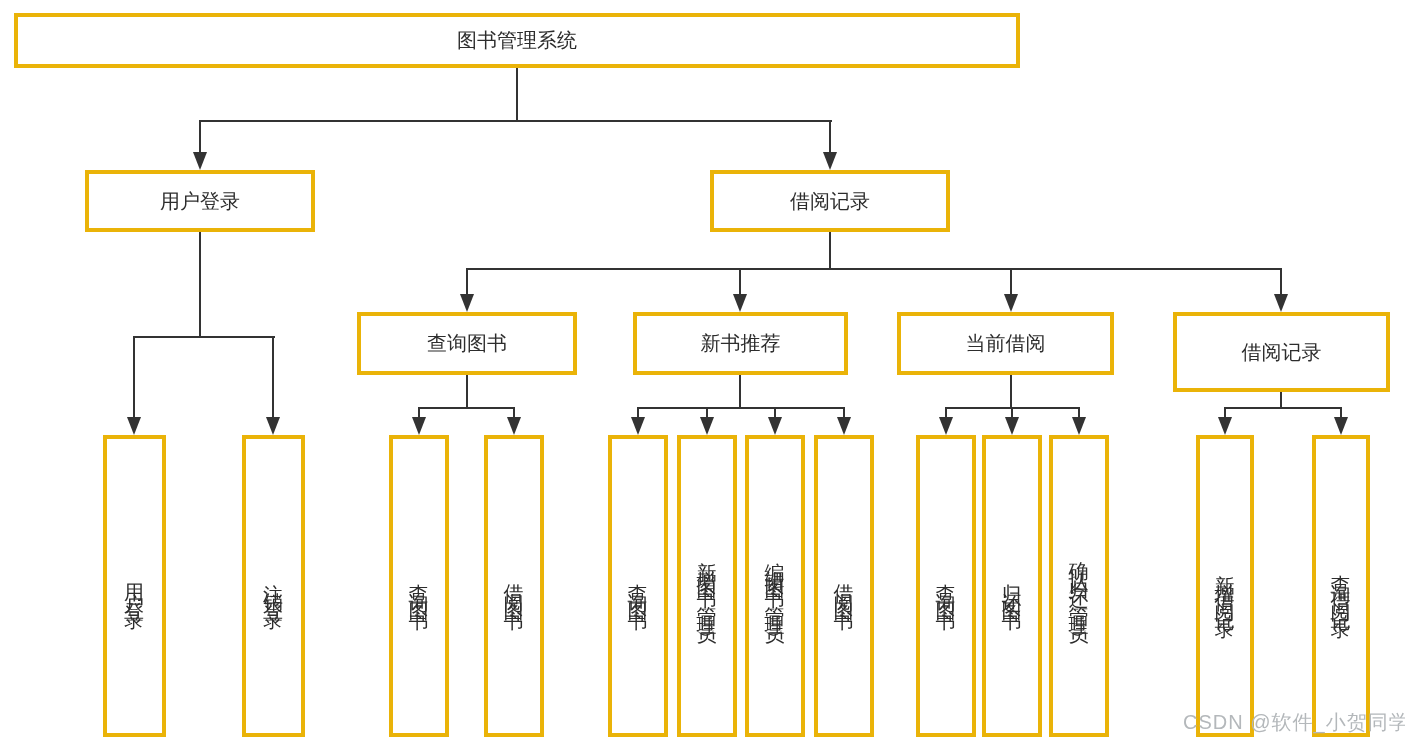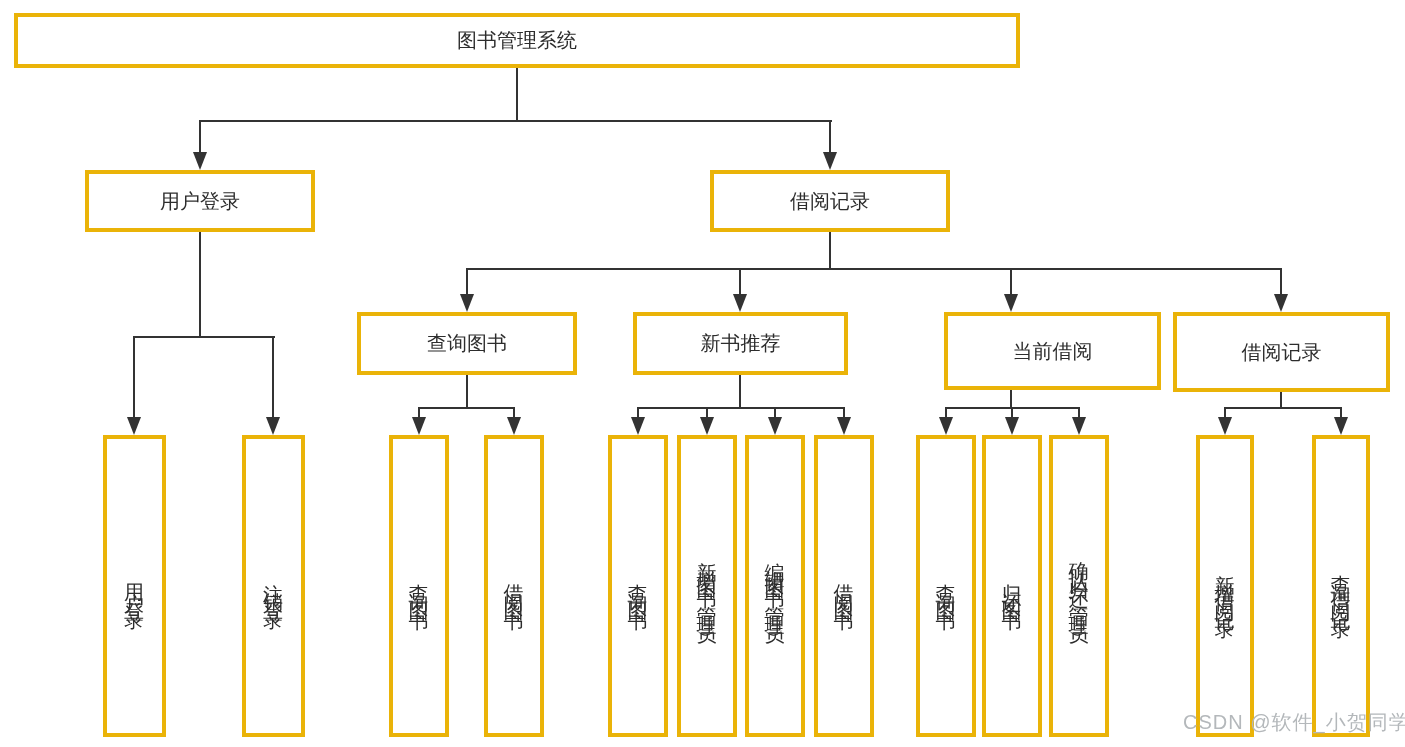--- a/index.html
+++ b/index.html
@@ -20,21 +20,21 @@
   .vl{position:absolute;width:2px;background:#333;z-index:1;}
   .hl{position:absolute;height:2px;background:#333;z-index:1;}
   .ah{position:absolute;width:0;height:0;border-left:7px solid transparent;
       border-right:7px solid transparent;border-top:18px solid #333;z-index:1;}
   
   #root{left:14px;top:13px;width:1006px;height:55px}
   #b0{left:85px;top:170px;width:230px;height:62px}
   #b1{left:710px;top:170px;width:240px;height:62px}
   #b10{left:357px;top:312px;width:220px;height:63px}
   #b11{left:633px;top:312px;width:215px;height:63px}
-  #b12{left:944px;top:312px;width:217px;height:78px}
+  #b12{left:897px;top:312px;width:217px;height:63px}
   #b13{left:1173px;top:312px;width:217px;height:80px}
   
   #l0{left:103px;width:63px}
   #l1{left:242px;width:63px}
   #l2{left:389px;width:60px}
   #l3{left:484px;width:60px}
   #l4{left:608px;width:60px}
   #l5{left:677px;width:60px}
   #l6{left:745px;width:60px}
   #l7{left:814px;width:60px}

